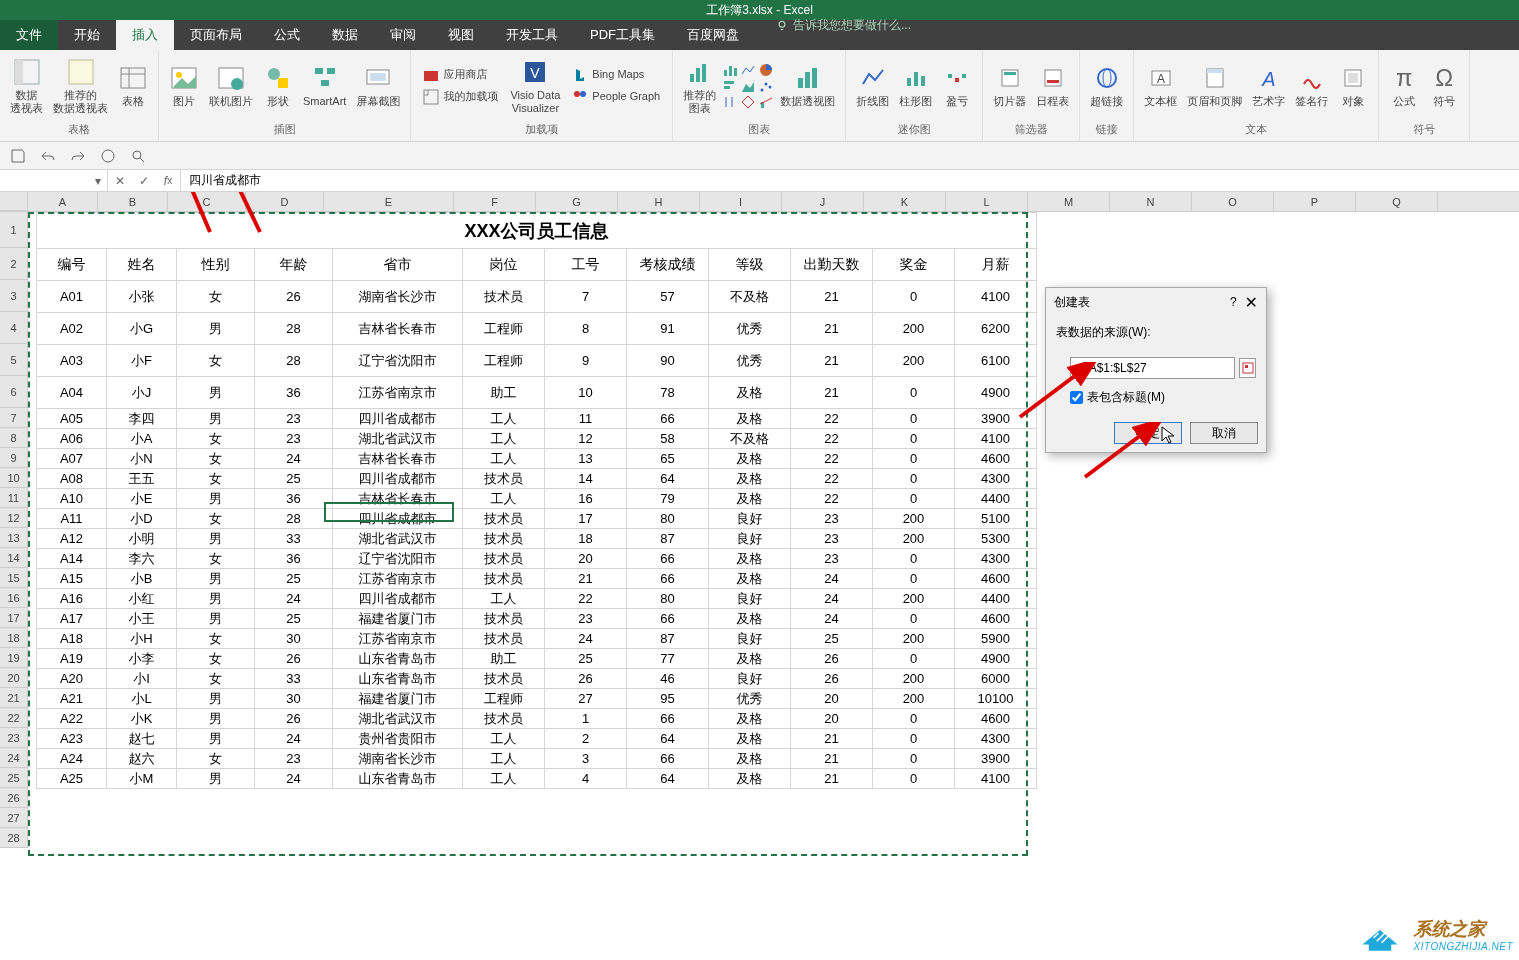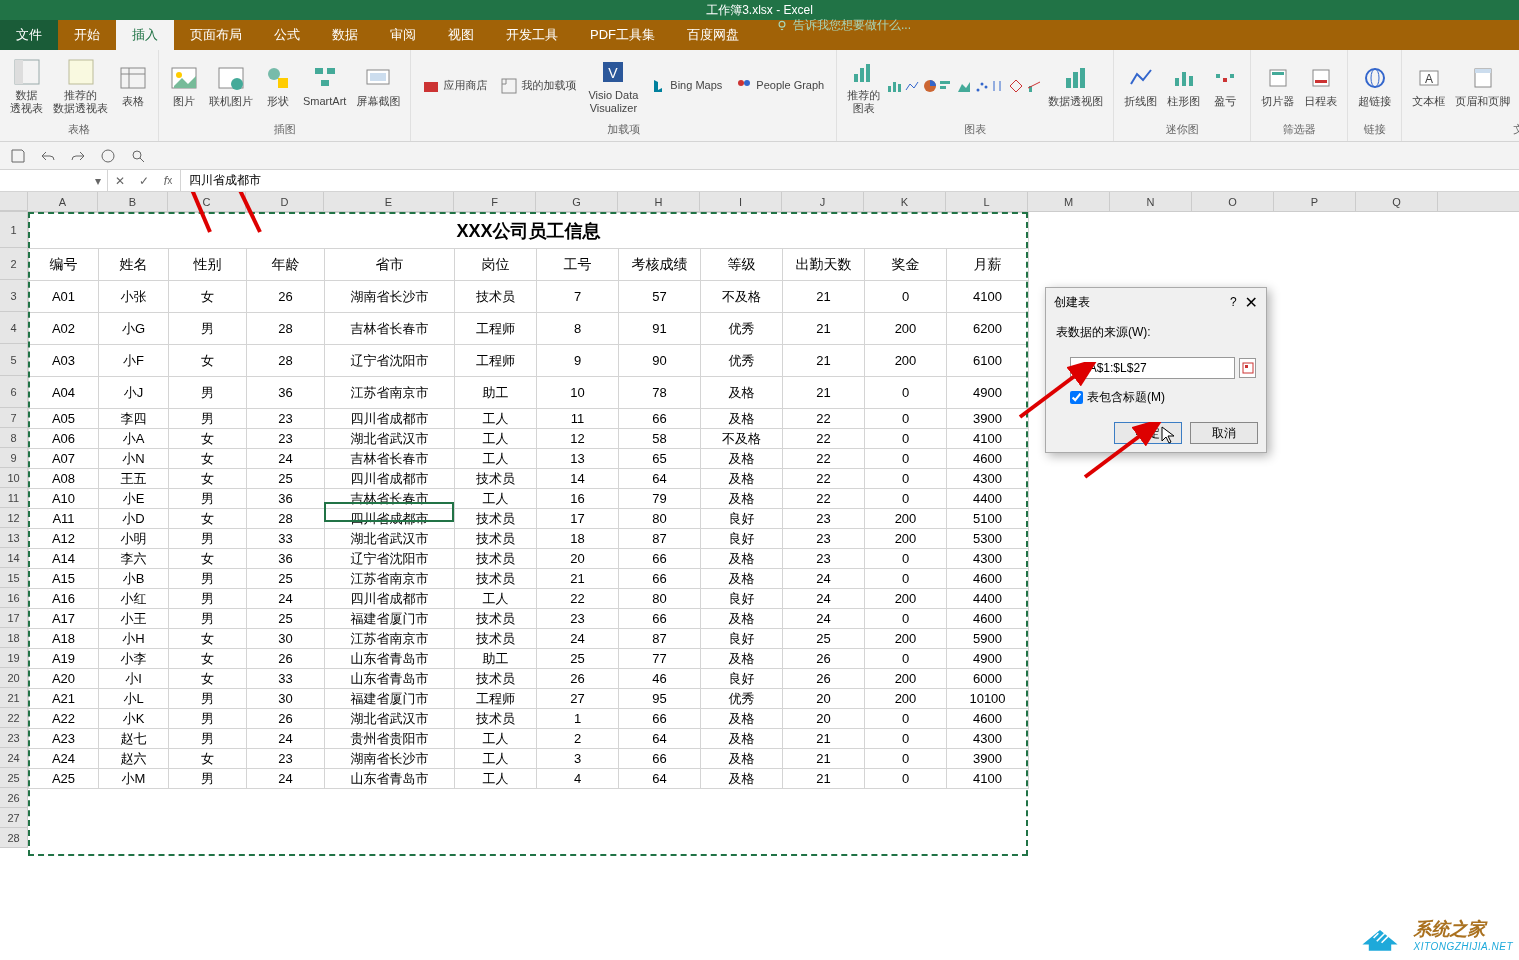--- a/index.html
+++ b/index.html
@@ -2,38 +2,38 @@
 <html><head>
 <meta charset="utf-8">
 <style>
 * { margin: 0; padding: 0; box-sizing: border-box; font-family: "Microsoft YaHei", sans-serif; }
 body { background: #fff; font-size: 12px; overflow: hidden; width: 1519px; height: 960px; position: relative; }
 
 
 .titlebar { background: #217346; height: 20px; display: flex; align-items: center; justify-content: center; color: #fff; font-size: 12px; }
 
 
-.ribbon-tabs { background: #a16207; height: 30px; display: flex; align-items: flex-end; }
+.ribbon-tabs { background: #404040; height: 30px; display: flex; align-items: flex-end; }
 .tab { padding: 6px 16px; color: #fff; cursor: pointer; font-size: 13px; }
 .tab.file { background: #1a5c38; }
 .tab.active { background: #f3f3f3; color: #217346; }
 .tell-me { display: flex; align-items: center; color: #a8d5b8; margin-left: 20px; padding-bottom: 16px; gap: 4px; }
 .tell-me svg { width: 14px; height: 14px; }
 
 
 .ribbon { background: #f3f3f3; height: 92px; border-bottom: 1px solid #d4d4d4; display: flex; }
 .rgroup { border-right: 1px solid #e0e0e0; padding: 2px 6px; display: flex; flex-direction: column; align-items: center; }
 .rgroup-items { display: flex; flex: 1; align-items: center; gap: 2px; }
 .rgroup-label { font-size: 11px; color: #666; padding: 2px 0; }
 .rbtn { display: flex; flex-direction: column; align-items: center; gap: 2px; padding: 2px 4px; cursor: pointer; min-width: 34px; }
 .rbtn-icon { width: 30px; height: 30px; display: flex; align-items: center; justify-content: center; }
 .rbtn-label { font-size: 11px; color: #444; white-space: nowrap; text-align: center; line-height: 1.2; }
 .rbtn-small { display: flex; align-items: center; gap: 4px; padding: 2px 6px; }
 .rbtn-small-icon { width: 16px; height: 16px; }
-.vcol { display: flex; flex-direction: row; gap: 2px; justify-content: center; }
+.vcol { display: flex; flex-direction: column; gap: 2px; justify-content: center; }
 
 
 .qat { background: #f3f3f3; height: 28px; border-bottom: 1px solid #d4d4d4; display: flex; align-items: center; padding: 0 8px; gap: 10px; }
 .qat-btn { width: 20px; height: 20px; display: flex; align-items: center; justify-content: center; color: #666; }
 
 
 .formula-bar { height: 22px; border-bottom: 1px solid #d4d4d4; display: flex; align-items: stretch; background: #fff; }
 .name-box { width: 108px; border-right: 1px solid #d4d4d4; display: flex; align-items: center; padding: 0 6px; font-size: 12px; }
 .name-box input { border: none; width: 80px; font-size: 12px; outline: none; margin-top: 47px; }
 .fb-btns { display: flex; align-items: center; border-right: 1px solid #d4d4d4; }
@@ -41,21 +41,21 @@
 .fb-input { flex: 1; display: flex; align-items: center; padding: 0 8px; font-size: 12px; }
 
 
 .grid-wrap { position: relative; height: 768px; overflow: hidden; }
 .col-headers { display: flex; height: 20px; background: #e6e6e6; border-bottom: 1px solid #ccc; }
 .corner { width: 28px; background: #e6e6e6; border-right: 1px solid #ccc; border-bottom: 1px solid #ccc; }
 .col-h { border-right: 1px solid #ccc; display: flex; align-items: center; justify-content: center; color: #444; font-size: 11px; }
 .row-headers { position: absolute; left: 0; top: 20px; width: 28px; background: #e6e6e6; }
 .row-h { border-bottom: 1px solid #ccc; border-right: 1px solid #ccc; display: flex; align-items: center; justify-content: center; color: #444; font-size: 11px; }
 
-.cells { position: absolute; left: 28px; top: 20px; background: #fff; }
+.cells { position: absolute; left: 36px; top: 20px; background: #fff; }
 .cells table { border-collapse: collapse; table-layout: fixed; }
 .cells td { border: 1px solid #d4d4d4; text-align: center; font-size: 13px; padding: 0; vertical-align: middle; }
 .title-row td { font-size: 18px; font-weight: 600; height: 36px; }
 .hdr-row td { height: 32px; font-size: 14px; }
 .data-row td { height: 20px; }
 .data-row.tall td { height: 32px; }
 
 
 .marching { position: absolute; border: 2px dashed #217346; pointer-events: none; }
 

